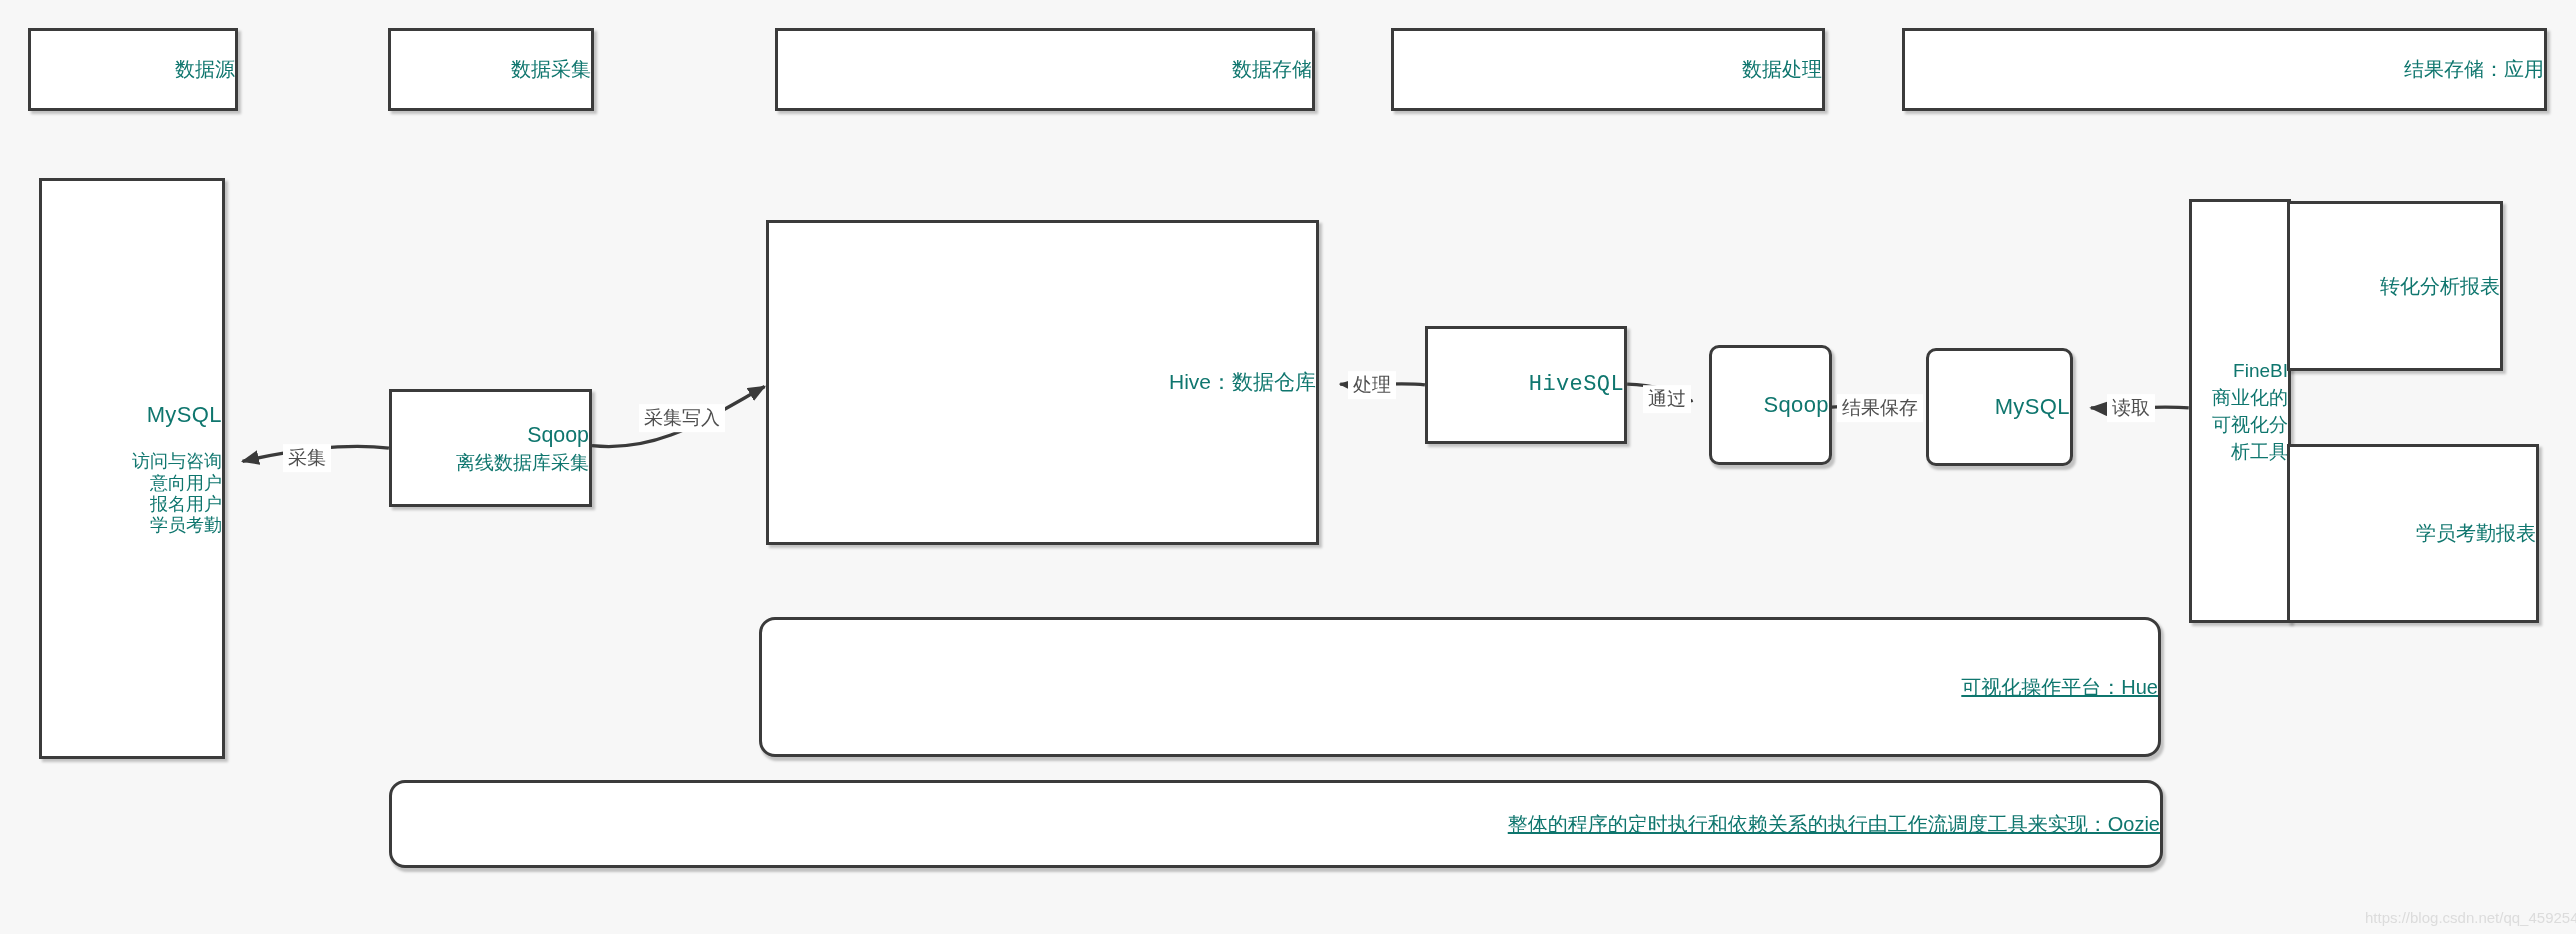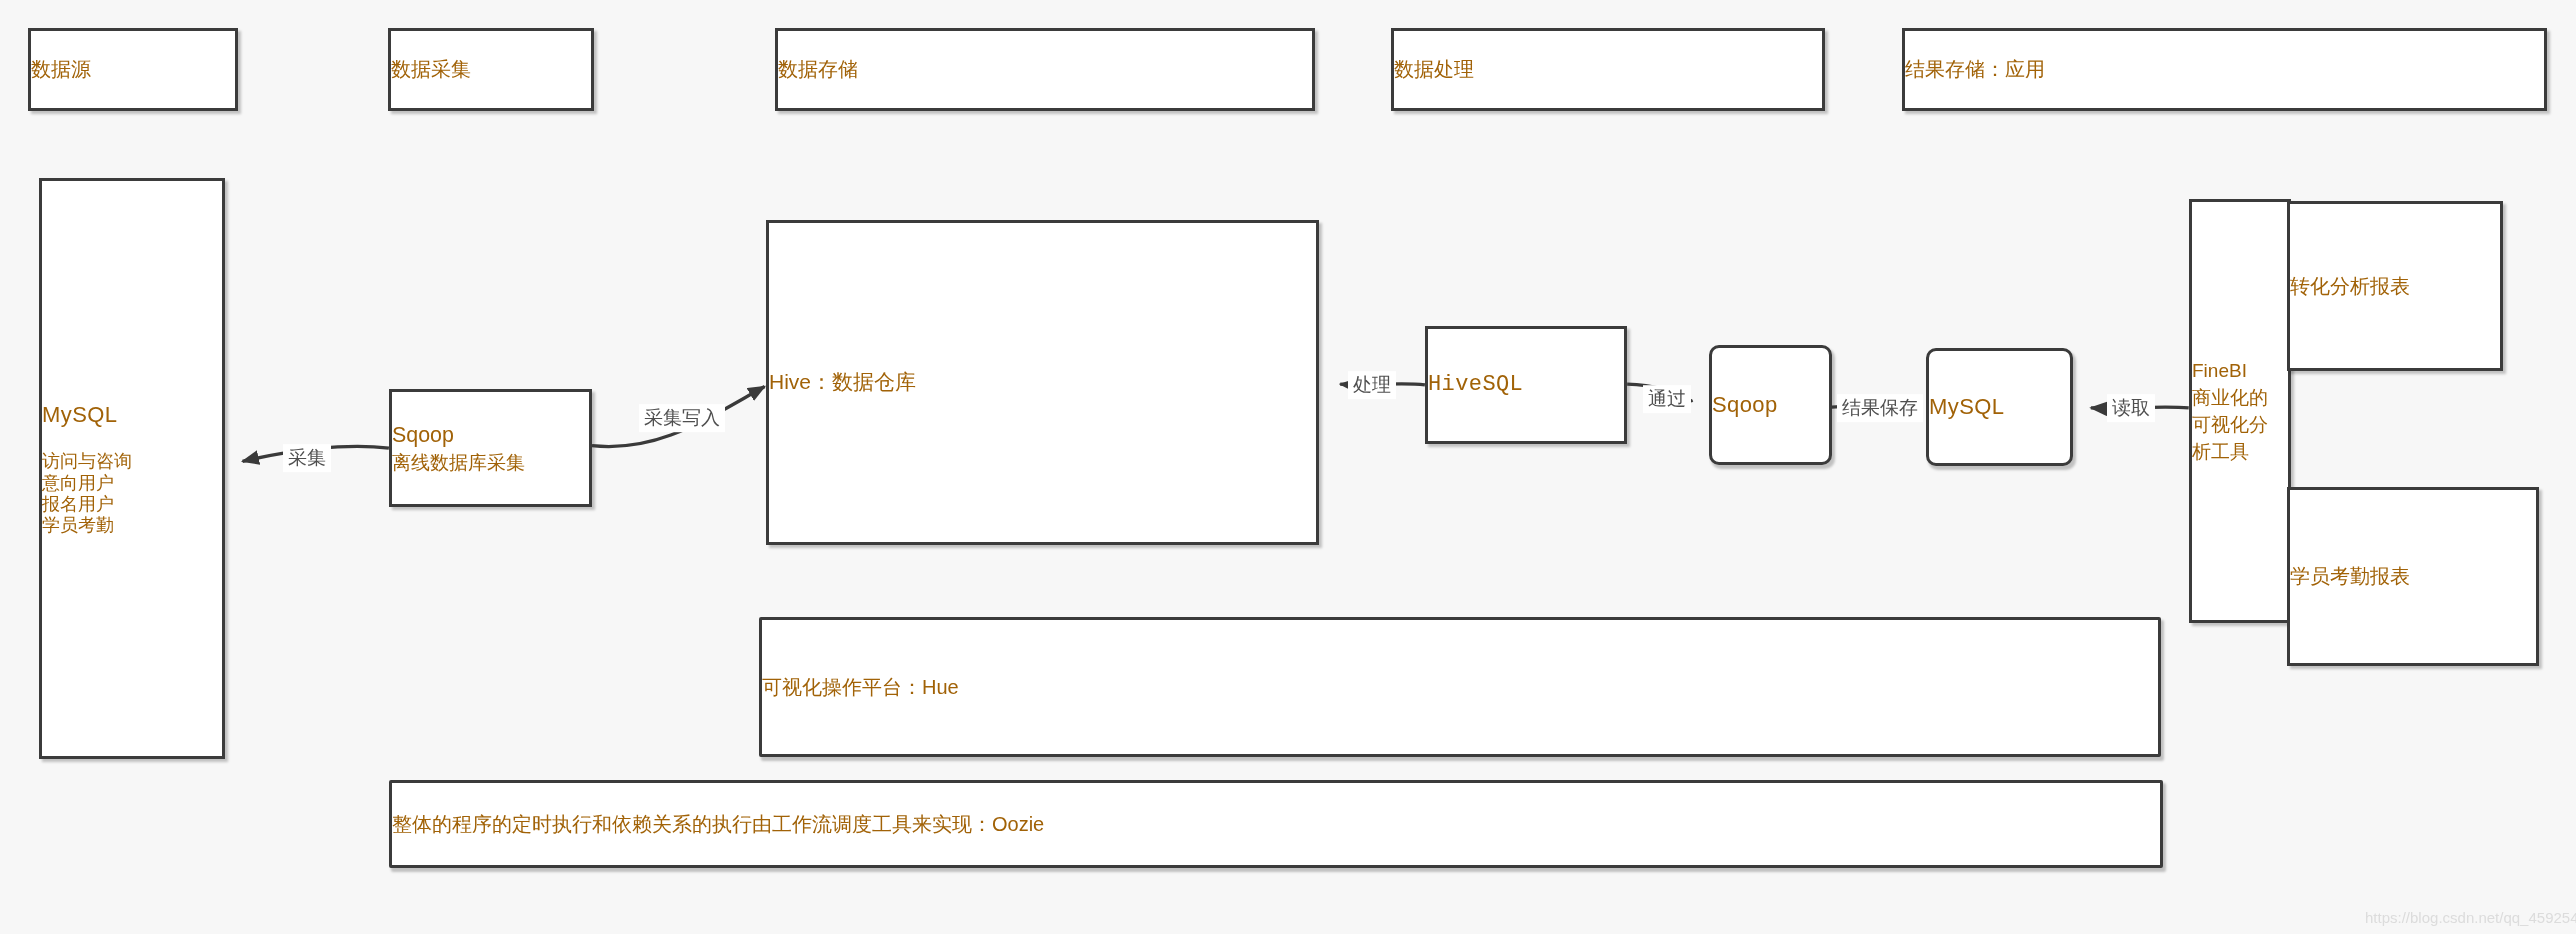--- a/index.html
+++ b/index.html
@@ -18,30 +18,30 @@
     background: #f7f7f7;
   }
   .box {
     position: absolute;
     box-sizing: border-box;
     background: #ffffff;
     border: 3.3px solid #3b3b3b;
     box-shadow: 2.5px 3.3px 2.5px rgba(0,0,0,0.22);
     display: flex;
     flex-direction: column;
-    align-items: flex-start;
+    align-items: flex-end;
     justify-content: center;
     text-align: center;
-    color: #a16207;
+    color: #0f766e;
     font-size: 20px;
     line-height: 1.35;
     z-index: 2;
   }
   .rounded { border-radius: 10px; }
-  .rounded-sm { border-radius: 2px; }
+  .rounded-sm { border-radius: 16px; text-decoration: underline; }
   .latin { font-size: 22px; letter-spacing: 0.4px; }
   #connectors {
     position: absolute;
     left: 0; top: 0;
     width: 2576px;
     height: 935px;
     z-index: 3;
     pointer-events: none;
   }
   #connectors path {
@@ -127,21 +127,21 @@
   <div class="box" style="left:2189px; top:199px; width:102px; height:424px;">
     <div class="finebi-line">FineBI</div>
     <div class="finebi-line">商业化的</div>
     <div class="finebi-line">可视化分</div>
     <div class="finebi-line">析工具</div>
   </div>
 
   <div class="box" style="left:2287px; top:201px; width:216px; height:170px;">
     <span>转化分析报表</span>
   </div>
-  <div class="box" style="left:2287px; top:444px; width:252px; height:179px;margin-top:43px;">
+  <div class="box" style="left:2287px; top:444px; width:252px; height:179px;">
     <span>学员考勤报表</span>
   </div>
 
   <div class="box rounded-sm" style="left:759px; top:617px; width:1402px; height:140px;">
     <span>可视化操作平台：Hue</span>
   </div>
 
   <div class="box rounded-sm" style="left:389px; top:780px; width:1774px; height:88px;">
     <span>整体的程序的定时执行和依赖关系的执行由工作流调度工具来实现：Oozie</span>
   </div>

